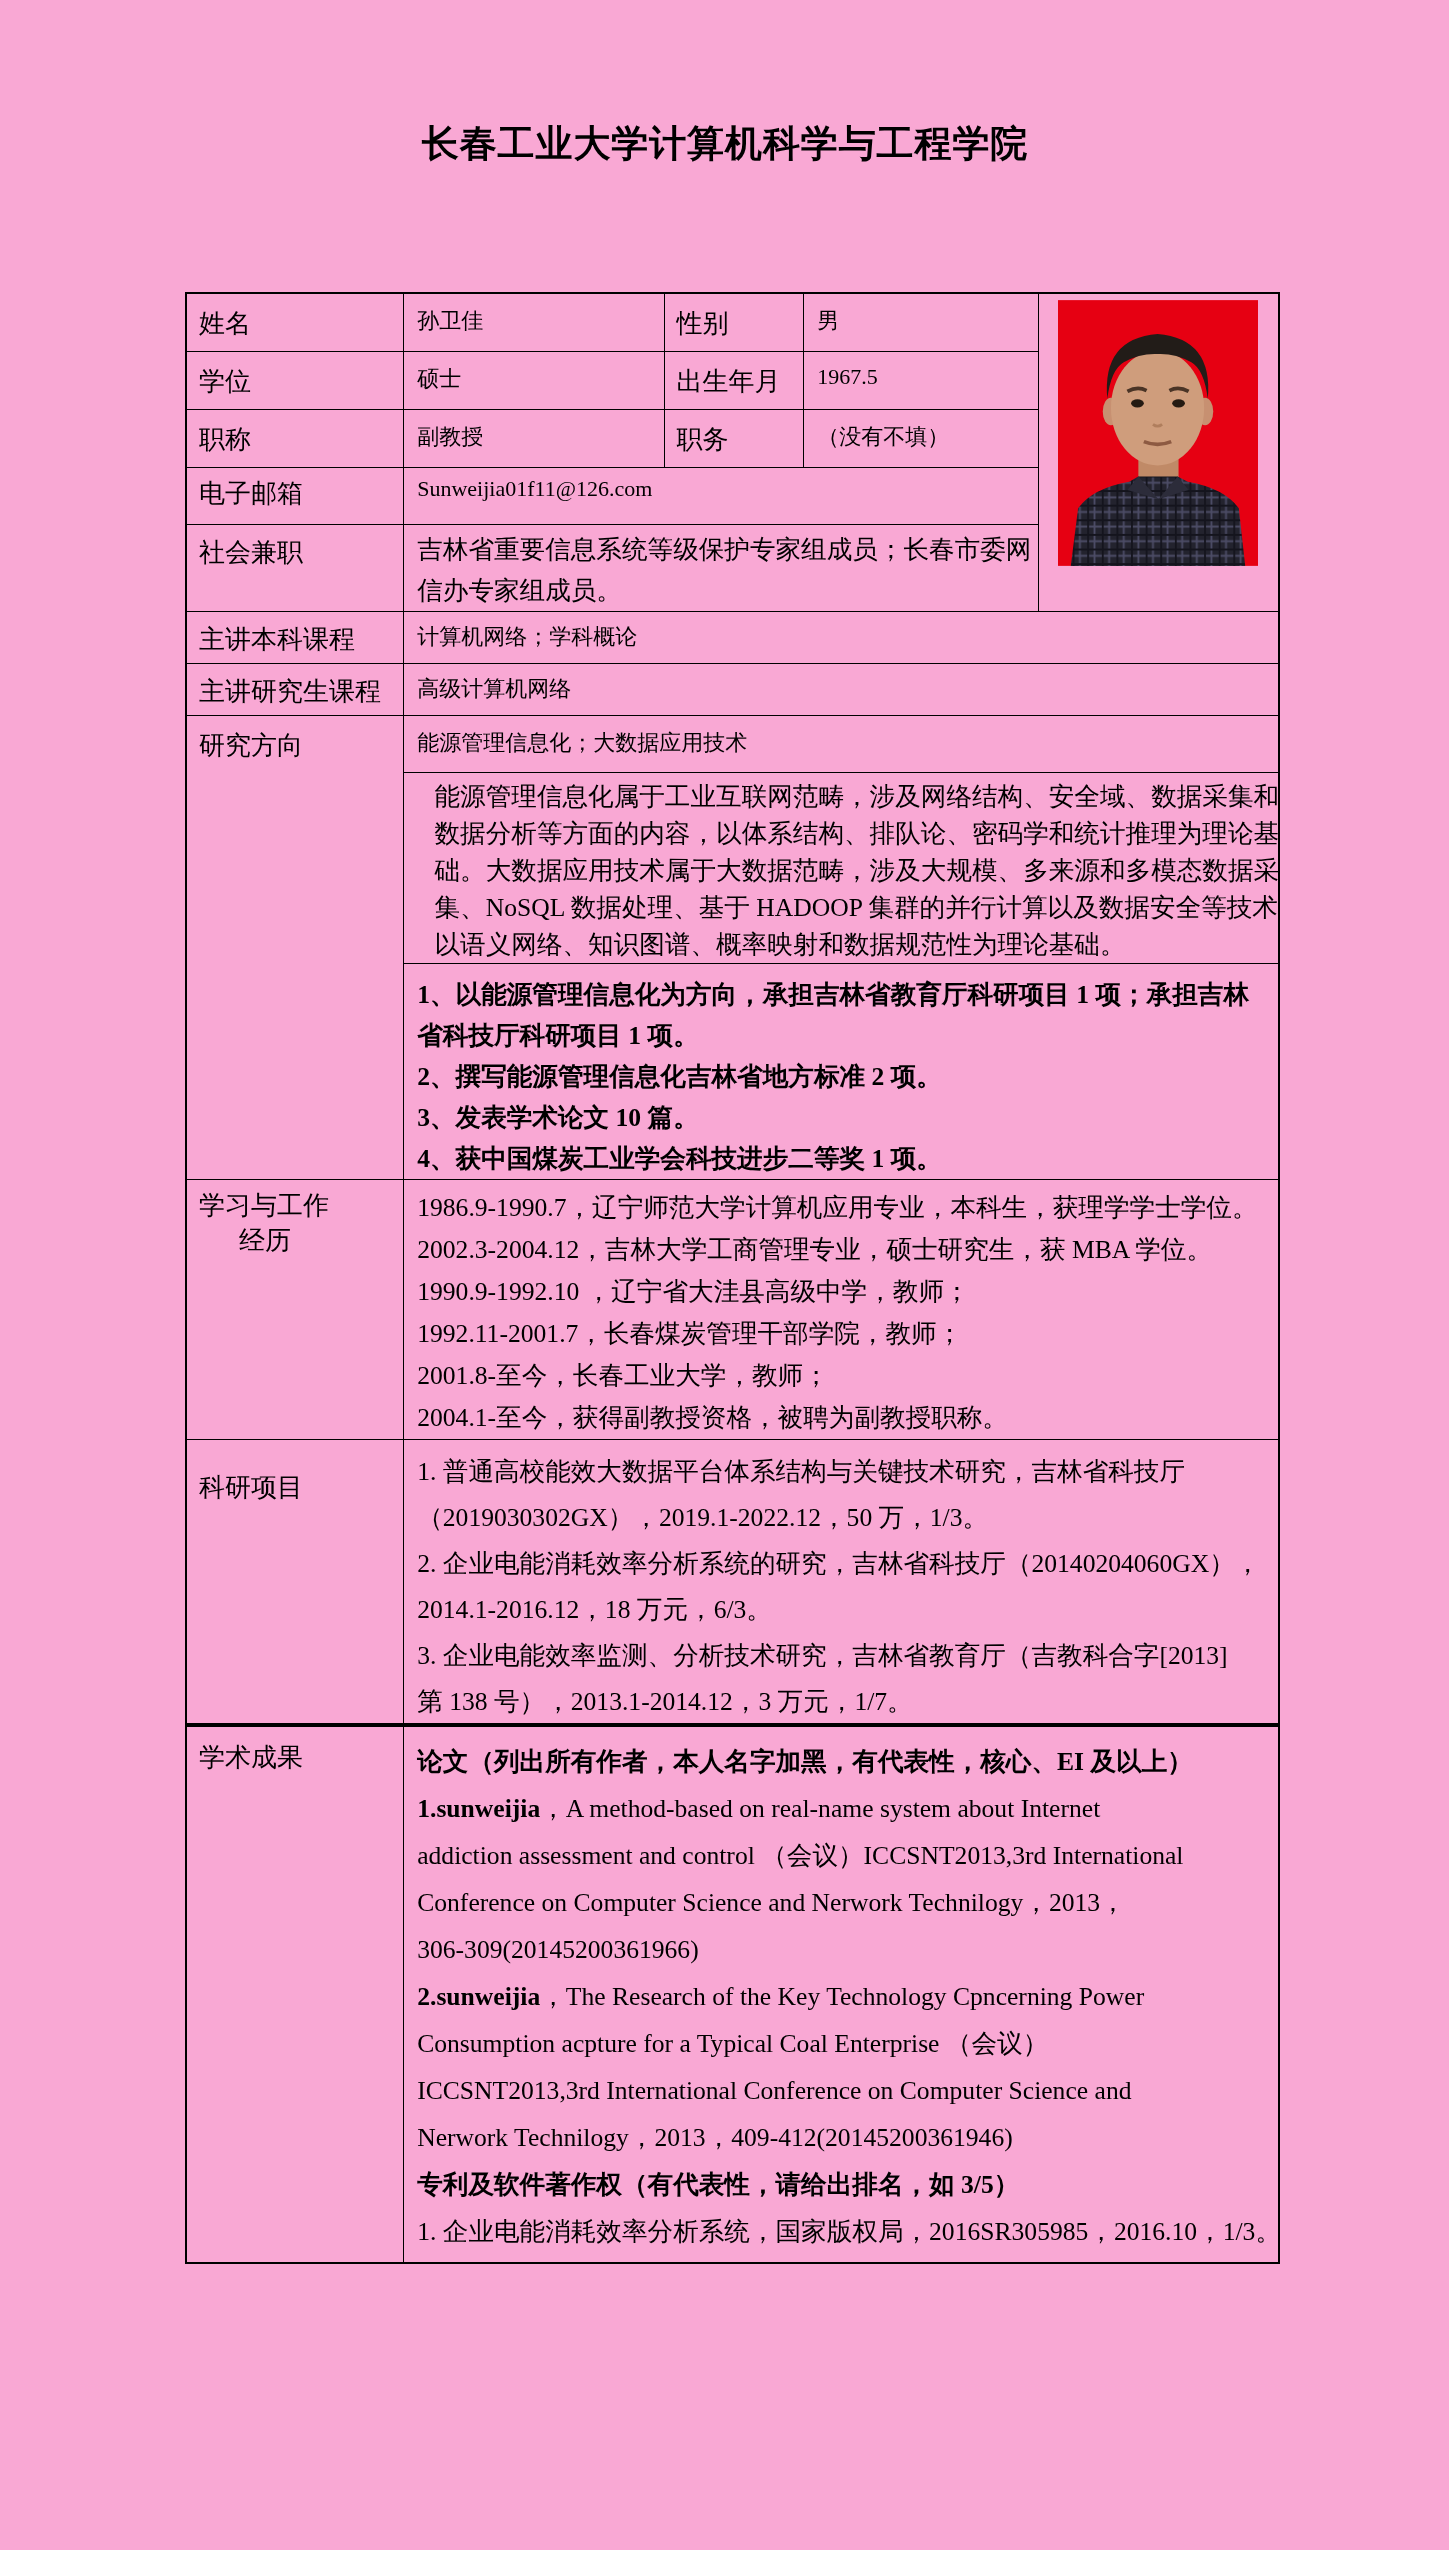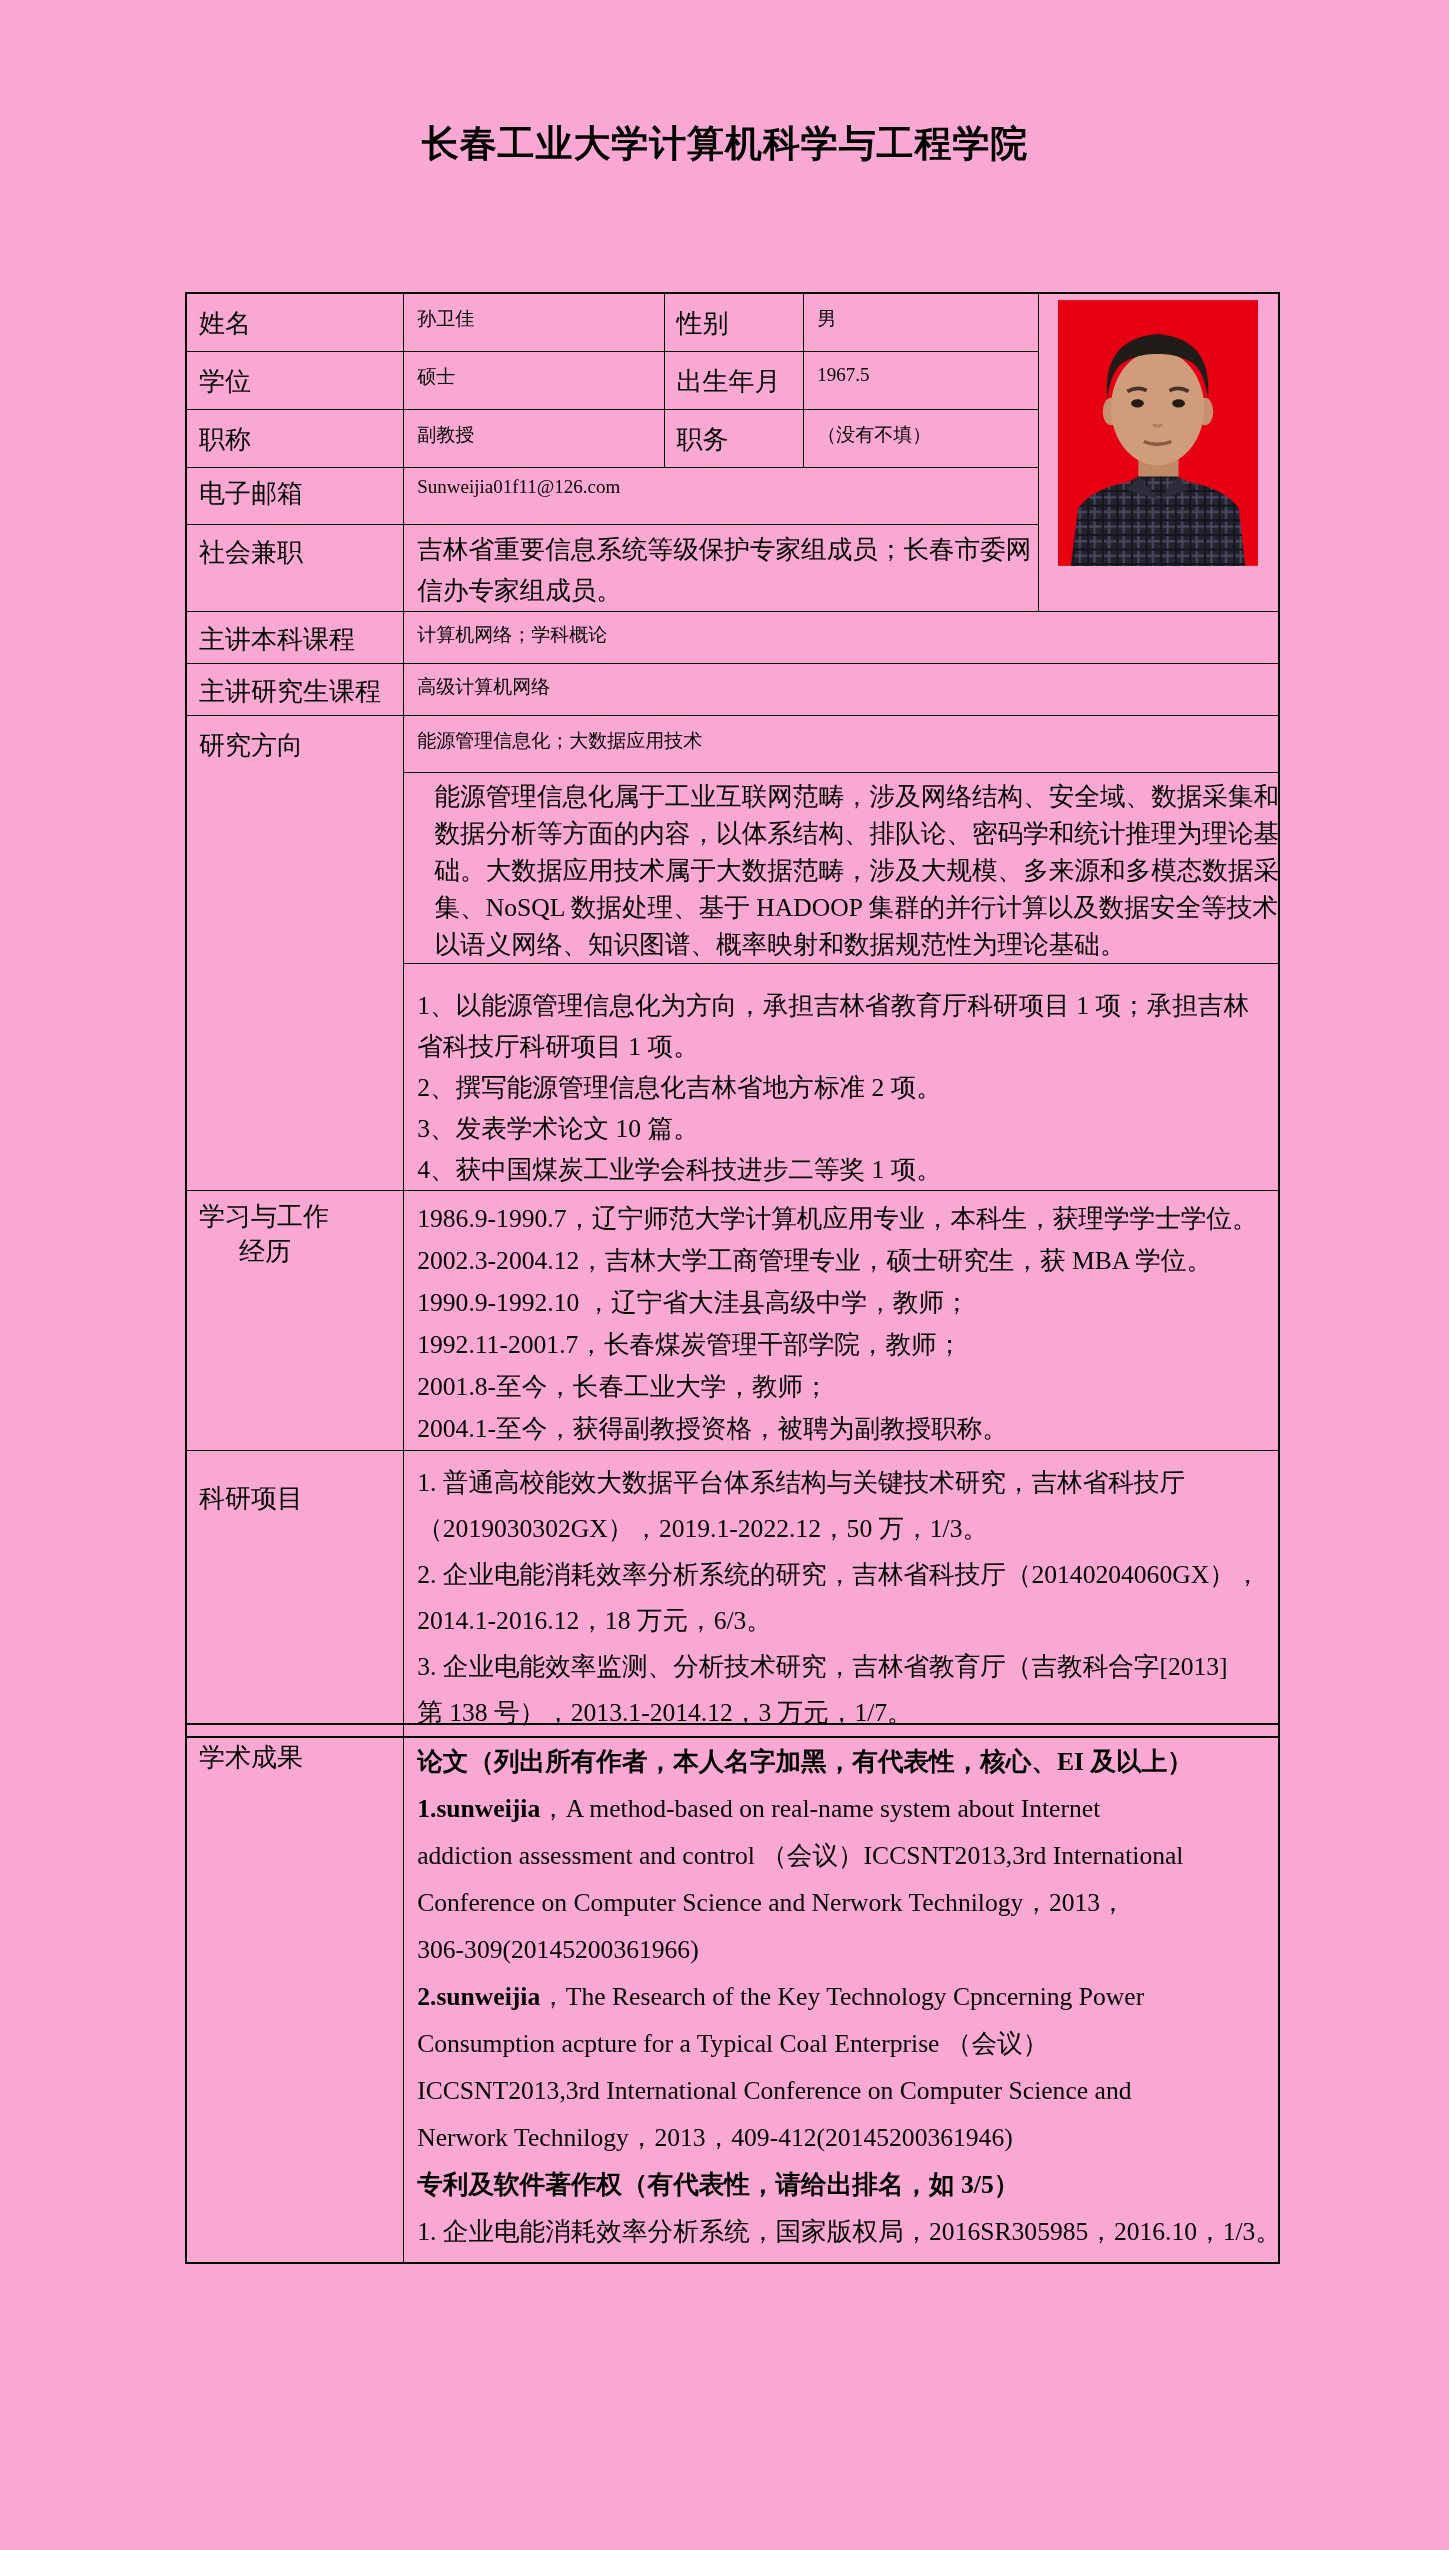--- a/index.html
+++ b/index.html
@@ -17,30 +17,30 @@
     text-align:center; font-size:35px; font-weight:bold; letter-spacing:0.9px;
   }
   table.info {
     position:absolute; left:185px; border-collapse:collapse; table-layout:fixed;
     width:1093px; border:2.7px solid #000;
   }
   table.t1 { top:292px; }
   table.t2 { top:1723px; }
   td { border:1.8px solid #000; vertical-align:top; padding:0; overflow:hidden; }
   .lbl { font-weight:normal; font-size:26px; padding:12px 3.7px 0 12px; }
-  .val { font-size:19px; padding:12px 3.7px 0 13.7px; }
+  .val { font-size:22px; padding:12px 3.7px 0 13.7px; }
   .pt9  { padding-top:8.2px; }
   .pt11 { padding-top:10px; }
   .pt14 { padding-top:30px;margin-top:45px; }
   .pt16 { padding-top:14.6px; }
   .lines { font-size:25.6px; padding:3.7px 3.7px 0 13.7px; }
   .ln { white-space:nowrap; }
   .social .ln { line-height:41px; } .social { padding-top:4.6px; }
   .para   .ln { line-height:37px; } .para   { padding-top:4.6px;padding-left:31px; }
-  .rlist  .ln { line-height:41px; } .rlist  { padding-top:21px; }
+  .rlist  .ln { line-height:41px; } .rlist  { padding-top:10px;font-weight:bold; }
   .exp    .ln { line-height:42px; } .exp    { padding-top:7.3px; }
   .proj   .ln { line-height:46px; } .proj   { padding-top:9px; }
   .pubs   .ln { line-height:47px; } .pubs   { padding-top:12.8px; }
   .awards .ln { line-height:44px; } .awards { padding-top:9px; }
   .b { font-weight:bold; }
   .lbl-sub { text-align:center; width:132px; }
   .photo-cell { vertical-align:top; }
   .photo-wrap { width:200px; height:266px; margin:6.4px auto 0 auto; }
 </style>
 </head>

